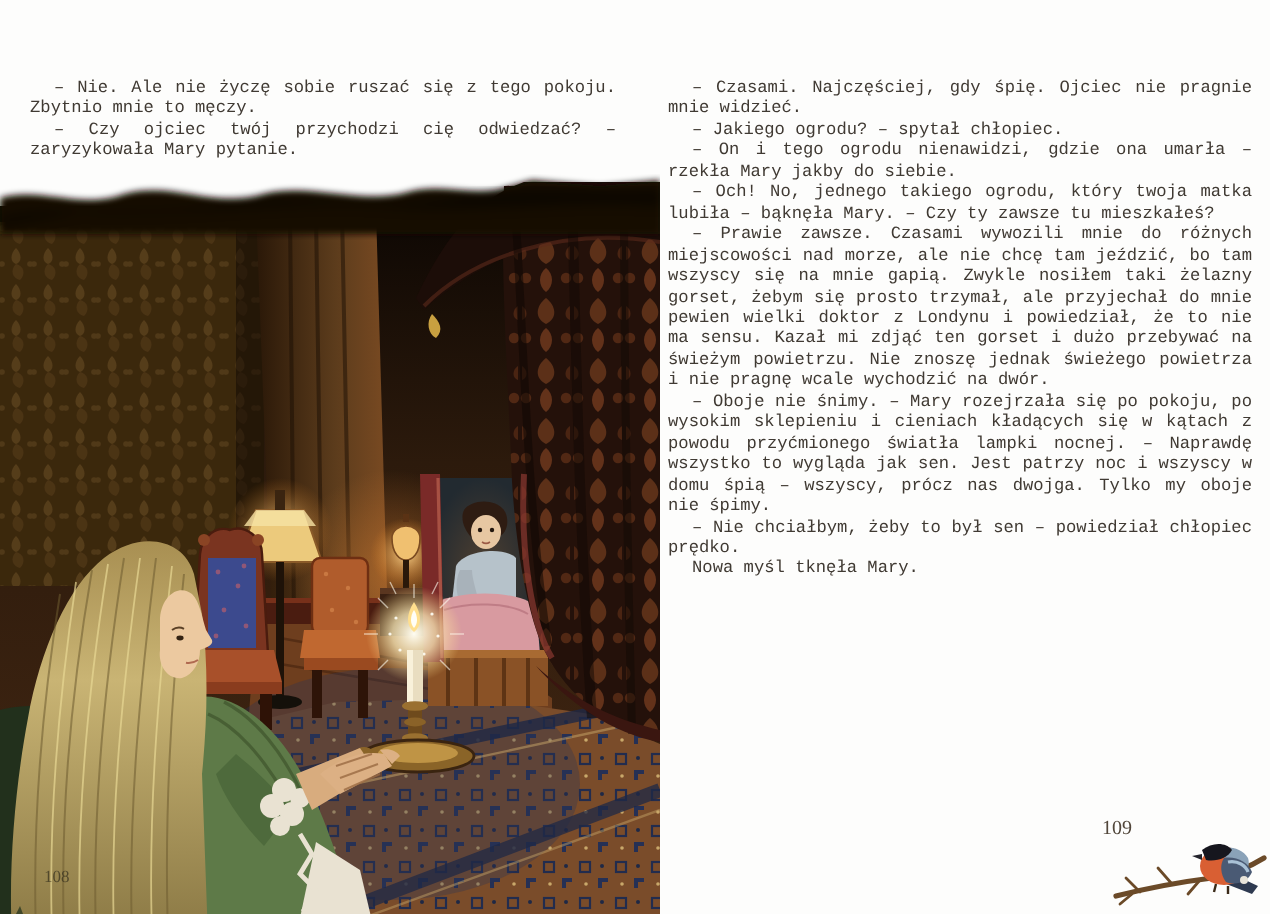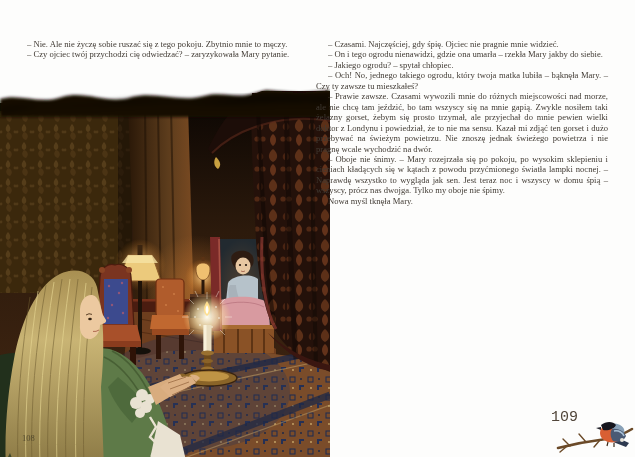--- a/index.html
+++ b/index.html
@@ -5,27 +5,27 @@
   html,body{margin:0;padding:0;background:#e9e9e9;}
   .spread{
     position:relative;width:635px;height:457px;background:#fdfdfc;overflow:hidden;
     font-family:"Liberation Serif","DejaVu Serif",serif;
   }
   .text-block{
     position:absolute;font-size:8.6px;line-height:10.45px;color:#403a33;
     text-align:justify;letter-spacing:0;
   }
   .tb-left{left:15px;top:39px;width:293px;}
-  .tb-right{left:316px;top:39px;width:292px;}
-  .para{margin:0;text-indent:12px;}
+  .tb-right{left:334px;top:39px;width:292px;}
+  .para{margin:0;text-indent:12px;font-family:Liberation Mono, monospace;}
   .illustration{position:absolute;left:0;top:87px;width:384px;height:382px;}
   .illustration svg{display:block;}
   .folio-right{
-    position:absolute;left:551px;top:409px;font-size:15px;color:#51463a;
-    font-family:Liberation Mono, monospace;
+    position:absolute;left:551px;top:409px;font-size:10px;color:#51463a;
+    font-family:Liberation Serif, serif;
   }
   .bird{position:absolute;left:556px;top:416px;width:78px;height:40px;}
 </style>
 </head>
 <body>
 
 <div class="spread">
 
   <div>
     <div class="text-block tb-left">
@@ -299,25 +299,26 @@
         </g>
 
         <text x="22" y="354" font-size="8.5" fill="#3a3420" opacity="0.75" font-family="Liberation Serif, DejaVu Serif, serif">108</text>
       </svg>
     </div>
   </div>
 
   <div>
     <div class="text-block tb-right">
         <p class="para">– Czasami. Najczęściej, gdy śpię. Ojciec nie pragnie mnie widzieć.</p>
+        <p class="para">– Jakiego ogrodu? – spytał chłopiec.</p>
         <p class="para">– On i tego ogrodu nienawidzi, gdzie ona umarła – rzekła Mary jakby do siebie.</p>
-        <p class="para">– Jakiego ogrodu? – spytał chłopiec.</p>
         <p class="para">– Och! No, jednego takiego ogrodu, który twoja matka lubiła – bąknęła Mary. – Czy ty zawsze tu mieszkałeś?</p>
         <p class="para">– Prawie zawsze. Czasami wywozili mnie do różnych miejscowości nad morze, ale nie chcę tam jeździć, bo tam wszyscy się na mnie gapią. Zwykle nosiłem taki żelazny gorset, żebym się prosto trzymał, ale przyjechał do mnie pewien wielki doktor z Londynu i powiedział, że to nie ma sensu. Kazał mi zdjąć ten gorset i dużo przebywać na świeżym powietrzu. Nie znoszę jednak świeżego powietrza i nie pragnę wcale wychodzić na dwór.</p>
-        <p class="para">– Oboje nie śnimy. – Mary rozejrzała się po pokoju, po wysokim sklepieniu i cieniach kładących się w kątach z powodu przyćmionego światła lampki nocnej. – Naprawdę wszystko to wygląda jak sen. Jest teraz noc i wszyscy w domu śpią – wszyscy, prócz nas dwojga. Tylko my oboje nie śpimy.</p>
+        <p class="para">– Oboje nie śnimy. – Mary rozejrzała się po pokoju, po wysokim sklepieniu i cieniach kładących się w kątach z powodu przyćmionego światła lampki nocnej. – Naprawdę wszystko to wygląda jak sen. Jest patrzy noc i wszyscy w domu śpią – wszyscy, prócz nas dwojga. Tylko my oboje nie śpimy.</p>
+        <p class="para">– Nie chciałbym, żeby to był sen – powiedział chłopiec prędko.</p>
         <p class="para">Nowa myśl tknęła Mary.</p>
       </div>
 
     <div class="folio-right">109</div>
 
     <svg class="bird" viewBox="0 0 78 40" xmlns="http://www.w3.org/2000/svg">
       <g>
         <path d="M2,32 C18,28 34,25 50,23 C60,21 68,18 76,13" stroke="#6b4a28" stroke-width="2.6" fill="none" stroke-linecap="round"></path>
         <path d="M14,30 L7,23 M30,26 L23,18 M44,24 L38,31 M10,31 L4,36" stroke="#6b4a28" stroke-width="1.4" fill="none" stroke-linecap="round"></path>
       </g>

